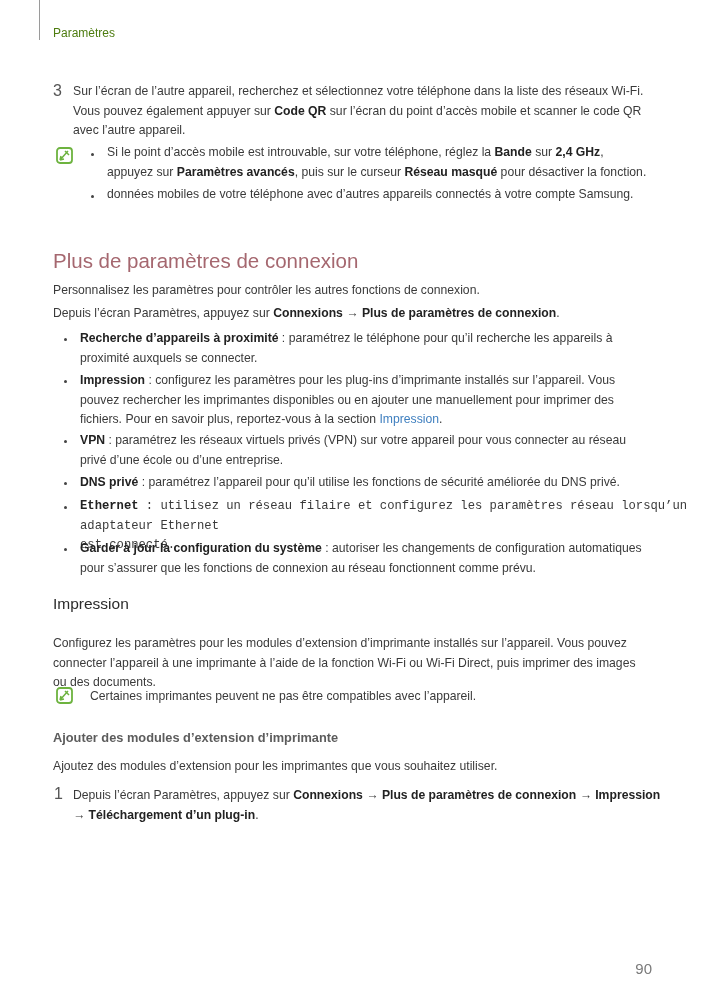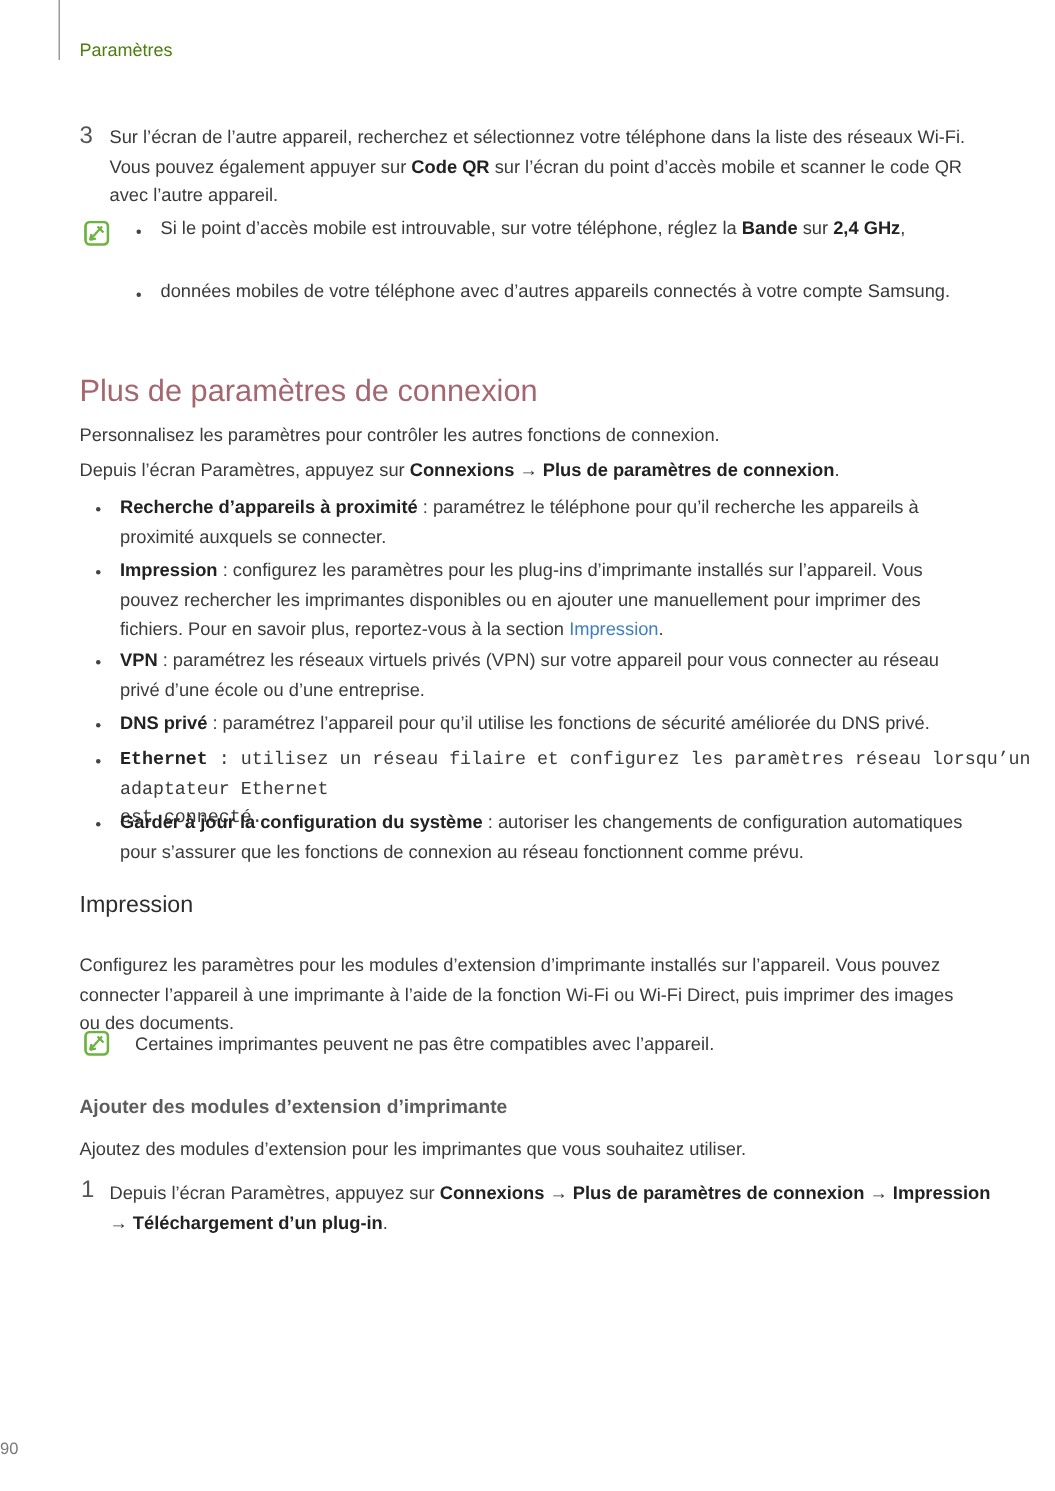--- a/index.html
+++ b/index.html
@@ -15,21 +15,21 @@
   p { margin: 0; }
   b { font-weight: bold; color: #222; }
   .line { line-height: 19.5px; }
   .step-num { position: absolute; font-size: 16px; color: #555; }
   .note-icon { position: absolute; width: 17px; height: 17px; }
   .bullet { position: absolute; width: 3px; height: 3px; border-radius: 50%; background: #444; }
   .h1 { font-size: 20.5px; color: #a5676f; font-weight: normal; }
   .h2 { font-size: 15.5px; color: #2c2c2c; }
   .h3 { font-size: 12.8px; color: #5c5c5c; font-weight: bold; }
   .link { color: #3f7fbf; }
-  .page-number { position: absolute; left: 0; width: 652px; text-align: left; top: 960px; font-size: 11px; color: #7a7a7a; }
+  .page-number { position: absolute; left: 0; width: 652px; text-align: right; top: 960px; font-size: 15px; color: #7a7a7a; }
 </style>
 </head>
 <body>
 
 <div class="page-rule"></div>
 <div class="section-label">Paramètres</div>
 
 <div class="step-num" style="left:53px; top:82px;">3</div>
 <div class="abs line" style="left:73px; top:82px;">
   <p>Sur l’écran de l’autre appareil, recherchez et sélectionnez votre téléphone dans la liste des réseaux Wi-Fi.</p>
@@ -37,20 +37,21 @@
   <p>avec l’autre appareil.</p>
 </div>
 
 <svg class="note-icon" style="left:56px; top:147px;" viewBox="0 0 17 17">
   <rect x="1" y="1" width="15" height="15" rx="3" fill="none" stroke="#6db33f" stroke-width="1.8"></rect>
   <path d="M4 13 L12 4 M4 13 L5 9 M4 13 L8 12 M9 4 L13 8" stroke="#6db33f" stroke-width="1.5" fill="none"></path>
 </svg>
 <div class="bullet" style="left:91px; top:153px;"></div>
 <div class="abs line" style="left:107px; top:143px;">
   <p><span>Si le point d’accès mobile est introuvable, sur votre téléphone, réglez la </span><b>Bande</b><span> sur </span><b>2,4 GHz</b><span>,</span></p>
+  <p><span>appuyez sur </span><b>Paramètres avancés</b><span>, puis sur le curseur </span><b>Réseau masqué</b><span> pour désactiver la fonction.</span></p>
 </div>
 <div class="bullet" style="left:91px; top:195px;"></div>
 <div class="abs line" style="left:107px; top:185px;">
   <p>données mobiles de votre téléphone avec d’autres appareils connectés à votre compte Samsung.</p>
 </div>
 
 <div class="abs h1" style="left:53px; top:249px;">Plus de paramètres de connexion</div>
 <div class="abs line" style="left:53px; top:281px;">Personnalisez les paramètres pour contrôler les autres fonctions de connexion.</div>
 <div class="abs line" style="left:53px; top:304px;">
   <span>Depuis l’écran Paramètres, appuyez sur </span><b>Connexions</b><span> → </span><b>Plus de paramètres de connexion</b><span>.</span>

